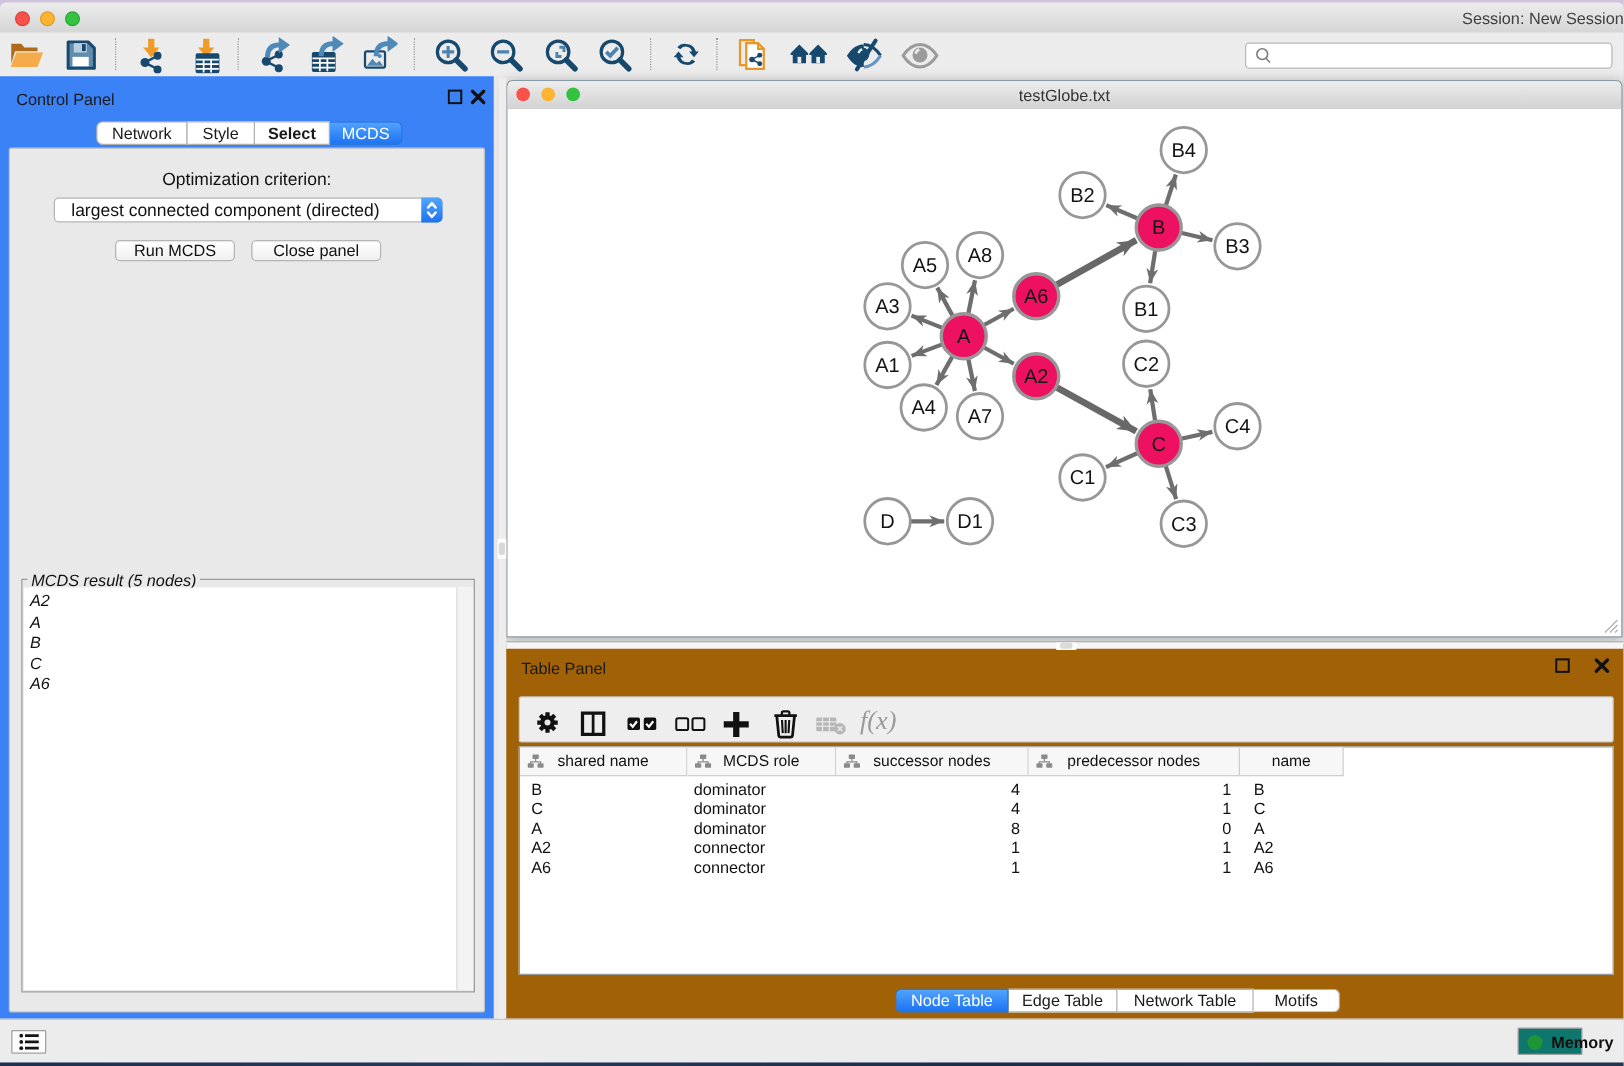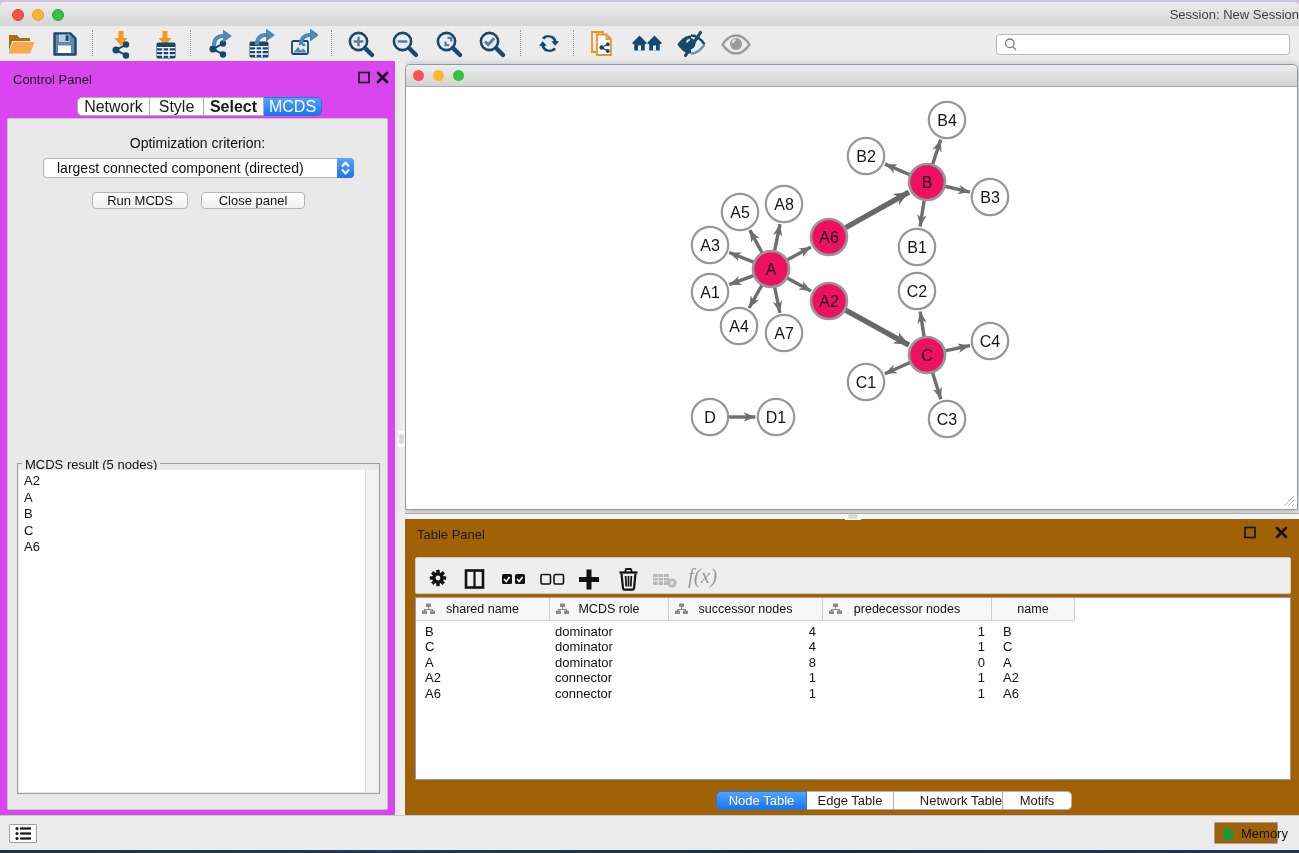--- a/index.html
+++ b/index.html
@@ -11,37 +11,37 @@
 #titlebar { position:absolute; left:0; top:0; width:1299px; height:25px; background:linear-gradient(#ececec,#d5d5d5); border-bottom:1px solid #b8b8b8; border-radius:5px 5px 0 0; }
 #titlebar .title { position:absolute; left:0; right:0; top:5px; text-align:right; font-size:13px; color:#404040; }
 .tl { position:absolute; width:12px; height:12px; border-radius:50%; top:7px; }
 
 #toolbar { position:absolute; left:0; top:24px; width:1299px; height:35px; background:#ececec; }
 #toolbar svg { position:absolute; top:3px; }
 .tsep { position:absolute; top:4px; height:26px; width:0; border-left:1px dotted #9a9a9a; }
 #searchbox { position:absolute; left:996px; top:31.5px; width:294px; height:21px; background:#fff; border:1px solid #b9b9b9; border-radius:3.5px; }
 #searchbox svg { position:absolute; left:6px; top:2.5px; }
 
-#ctrlpanel { position:absolute; left:0; top:59px; width:395px; height:754px; background:#d946ef; }
+#ctrlpanel { position:absolute; left:0; top:59px; width:395px; height:754px; background:#3b82f6; }
 #cp-title { position:absolute; left:13px; top:11px; font-size:13px; color:#1a1a1a; }
 .winbtns { position:absolute; }
 
 .tabbar { position:absolute; display:flex; height:19px; }
-.tabbar .tab { height:19px; line-height:18px; padding:0 13px; font-size:16px; white-space:nowrap; color:#1a1a1a; background:#fff; border:1px solid #b0b0b0; border-left:none; text-align:center; }
+.tabbar .tab { height:19px; line-height:18px; padding:0 13px; font-size:13px; white-space:nowrap; color:#1a1a1a; background:#fff; border:1px solid #b0b0b0; border-left:none; text-align:center; }
 .tabbar .tab:first-child { border-left:1px solid #b0b0b0; border-radius:5px 0 0 5px; }
 .tabbar .tab:last-child { border-radius:0 5px 5px 0; }
 .tabbar .tab.sel { background:linear-gradient(#51a3fd,#1d74f2); color:#fff; border-color:#2a76d8; }
 #cp-inner { position:absolute; left:7px; top:56.5px; width:381px; height:692px; border:1px solid #c4c4c4; border-radius:2px; background:#e9e9e9; }
 #optlabel { position:absolute; left:0; width:100%; top:74px; text-align:center; font-size:14px; color:#111; }
 #dropdown { position:absolute; left:43px; top:97px; width:311px; height:20px; background:#fff; border:1px solid #b5b5b5; border-radius:4px; }
 #dropdown .txt { position:absolute; left:13px; top:0; line-height:19px; font-size:14px; color:#111; }
 #dropdown .step { position:absolute; right:-1px; top:-1px; width:17px; height:20px; border-radius:0 4px 4px 0; background:linear-gradient(#55a5fe,#1d73f2); }
 .btn { position:absolute; height:17px; white-space:nowrap; background:linear-gradient(#ffffff,#f0f0f0); border:1px solid #b5b5b5; border-radius:4px; font-size:13px; color:#111; text-align:center; line-height:15.5px; }
 
-#mcdsbox { position:absolute; left:17px; top:402px; width:363px; height:331px; border:1px solid #9d9d9d; }
+#mcdsbox { position:absolute; left:17px; top:402px; width:363px; height:331px; border:1px solid #9d9d9d;font-style:italic; }
 #mcdsbox .legend { position:absolute; left:4px; top:-7px; background:#e9e9e9; padding:0 3px; font-size:13px; color:#111; }
 #mcdslist { position:absolute; left:1px; top:6px; width:359px; height:322px; background:#fff; }
 #mcdslist .items { position:absolute; left:5px; top:3px; font-size:13px; color:#111; line-height:16.5px; }
 #mcdslist .sbar { position:absolute; right:0; top:0; width:13px; height:100%; background:#f3f3f3; border-left:1px solid #dcdcdc; }
 
 #netwin { position:absolute; left:405px; top:62px; width:893px; height:446px; background:#fff; border:1px solid #8a9ba8; border-radius:5px 5px 0 0; box-shadow:0 2px 10px rgba(0,0,0,0.25); }
 #nw-title { position:absolute; left:0; top:0; width:100%; height:22px; background:linear-gradient(#ededed,#d3d3d3); border-bottom:1px solid #ababab; border-radius:5px 5px 0 0; }
 #nw-title .title { position:absolute; left:0; right:0; top:4px; text-align:center; font-size:13px; color:#333; }
 #graph { position:absolute; left:0; top:22px; }
 #graph text { font-size:16px; fill:#141414; }
@@ -53,21 +53,21 @@
 #tp-toolbar { position:absolute; left:12px; top:42px; width:876px; height:37px; border:1px solid #c9c9c9; border-radius:2px; background:#eeeeee; }
 #tbl { position:absolute; left:12px; top:82px; width:876px; height:183px; background:#fff; border:1px solid #9a9a9a; font-size:13px; color:#111; }
 #tbl .hdr { position:absolute; top:0; height:23px; background:#f7f7f7; border-right:1px solid #cfcfcf; border-bottom:1px solid #cfcfcf; text-align:center; line-height:23px; font-size:12.5px; }
 #tbl .cell { position:absolute; height:15.5px; line-height:15.5px; }
 #tbl .num { text-align:right; }
 
 #bottabs { position:absolute; left:269px; top:276px; }
 
 #statusbar { position:absolute; left:0; top:813px; width:1299px; height:35px; background:#ececec; border-top:1px solid #c8c8c8; }
 #listbtn { position:absolute; left:9px; top:8px; width:28px; height:19px; background:#fcfcfc; border:1px solid #a0a0a0; border-radius:1px; }
-#membtn { position:absolute; left:1214px; top:6px; width:64px; height:22px; background:#a16207; border:1px solid #a0a0a0; border-radius:1px; font-size:13px; color:#111; }
+#membtn { position:absolute; left:1214px; top:6px; width:52px; height:22px; background:#0f766e; border:1px solid #a0a0a0; border-radius:1px; font-size:13px; color:#111;font-weight:bold; }
 #membtn .dot { position:absolute; left:7px; top:5px; width:12px; height:12px; border-radius:50%; background:#1e9636; }
 #membtn .lbl { position:absolute; left:26px; top:3px; }
 </style>
 </head>
 <body>
 <div id="appwin">
   <div id="titlebar">
     <div class="tl" style="left:12px; background:#f7534b; border:0.5px solid #e03e36;"></div>
     <div class="tl" style="left:32px; background:#fcb432; border:0.5px solid #e09d1f;"></div>
     <div class="tl" style="left:52px; background:#35c241; border:0.5px solid #24a834;"></div>
@@ -267,20 +267,21 @@
         <div class="sbar"></div>
       </div>
     </div>
   </div>
 
   <div id="netwin">
     <div id="nw-title">
       <div class="tl" style="left:7px; top:5px; width:11px; height:11px; background:#f7534b;"></div>
       <div class="tl" style="left:27px; top:5px; width:11px; height:11px; background:#fcb432;"></div>
       <div class="tl" style="left:47px; top:5px; width:11px; height:11px; background:#35c241;"></div>
+      <div class="title">testGlobe.txt</div>
     </div>
     <svg id="graph" width="891" height="422" viewBox="406 87 891 422">
       <defs>
 <marker id="arr" viewBox="-3.6 -1.6 4.4 3.2" refX="0.4" refY="0" markerWidth="4.4" markerHeight="3.2" orient="auto" markerUnits="strokeWidth">
   <path d="M0.4,0 L-3.1,-1.4 L-2.1,0 L-3.1,1.4 Z" fill="#6e6e6e"></path>
 </marker>
 <marker id="arrt" viewBox="-3 -1.3 3.6 2.6" refX="0.3" refY="0" markerWidth="3.6" markerHeight="2.6" orient="auto" markerUnits="strokeWidth">
   <path d="M0.3,0 L-2.5,-1.15 L-1.7,0 L-2.5,1.15 Z" fill="#686868"></path>
 </marker>
 </defs>
@@ -488,21 +489,21 @@
         <div class="cell" style="left:587px; top:72.0px; width:80px;">A2</div>
         <div class="cell" style="left:9px; top:87.5px; width:120px;">A6</div>
         <div class="cell" style="left:139px; top:87.5px; width:110px;">connector</div>
         <div class="cell num" style="left:253px; top:87.5px; width:147px;">1</div>
         <div class="cell num" style="left:407px; top:87.5px; width:162px;">1</div>
         <div class="cell" style="left:587px; top:87.5px; width:80px;">A6</div>
     </div>
     <div class="tabbar" id="bottabs">
       <div class="tab sel" style="font-size:13px; width:91px; padding:0;margin-left:44px;">Node Table</div>
       <div class="tab" style="font-size:13px; width:87px; padding:0;">Edge Table</div>
-      <div class="tab" style="font-size:13px; width:109px; padding:0;text-align:right;">Network Table</div>
+      <div class="tab" style="font-size:13px; width:109px; padding:0;">Network Table</div>
       <div class="tab" style="font-size:13px; width:69px; padding:0;">Motifs</div>
     </div>
   </div>
 
   <div id="statusbar">
     <div id="listbtn">
       <svg width="26" height="17" viewBox="0 0 26 17">
           <g stroke="#151515" stroke-width="2.2">
             <line x1="10" y1="3.5" x2="21" y2="3.5"></line>
             <line x1="10" y1="8.5" x2="21" y2="8.5"></line>

